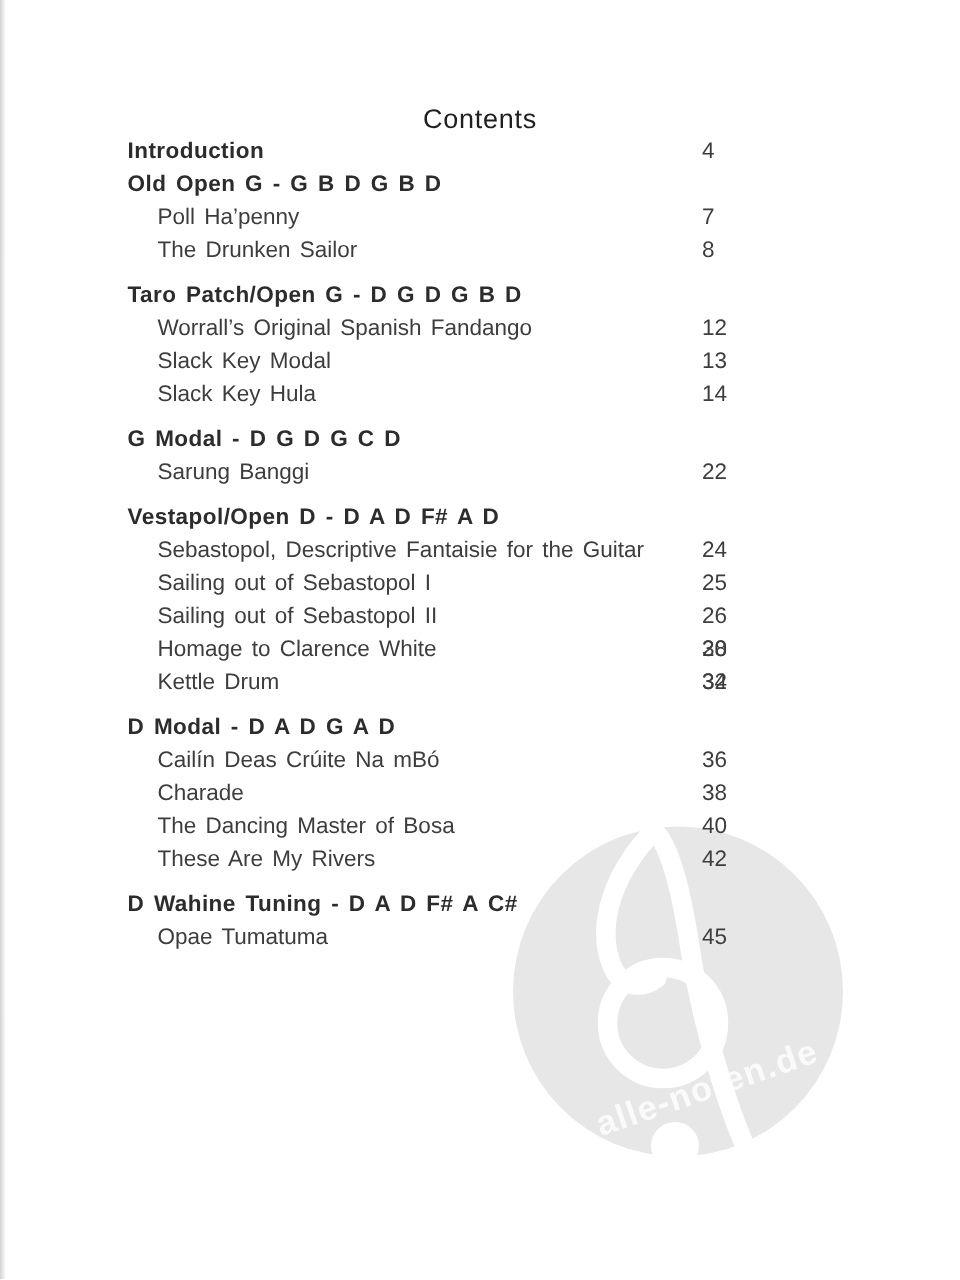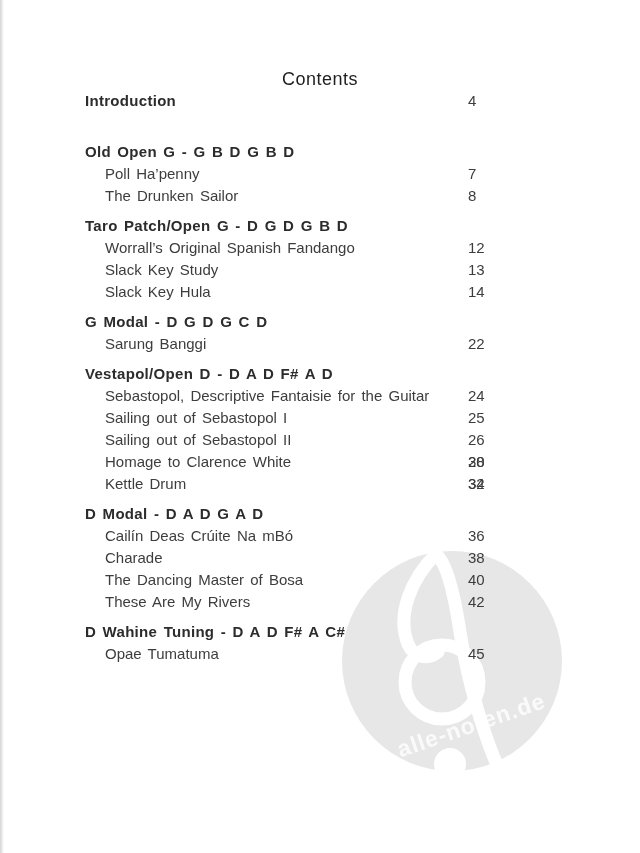--- a/index.html
+++ b/index.html
@@ -22,21 +22,21 @@
     font-size:18px;line-height:28px;font-weight:normal;
     letter-spacing:.5px;
     color:#1f1f1f;
     margin-top:21px;
   }
   .toc{
     position:absolute;left:85px;top:90px;width:440px;
     color:#3d3d3d;
   }
   .sec{margin-bottom:8px;}
-  .sec:first-child{margin-bottom:29px;}
+  .sec:first-child{margin-bottom:0;}
   .row{
     position:relative;
     font-size:15px;line-height:22px;
     word-spacing:2px;
     white-space:nowrap;
   }
   .row.heading .t{
     font-weight:bold;color:#2c2c2c;letter-spacing:.3px;
   }
   .row.entry{padding-left:20px;}
@@ -83,21 +83,21 @@
         <div class="row heading"><span class="t">Introduction</span><span class="n">4</span></div>
       </div>
       <div class="sec">
         <div class="row heading"><span class="t">Old Open G - G B D G B D</span></div>
         <div class="row entry"><span class="t">Poll Ha’penny</span><span class="n">7</span></div>
         <div class="row entry"><span class="t">The Drunken Sailor</span><span class="n">8</span></div>
       </div>
       <div class="sec">
         <div class="row heading"><span class="t">Taro Patch/Open G - D G D G B D</span></div>
         <div class="row entry"><span class="t">Worrall’s Original Spanish Fandango</span><span class="n">12</span></div>
-        <div class="row entry"><span class="t">Slack Key Study</span><span class="n">13</span></div>
+        <div class="row entry"><span class="t">Slack Key Modal</span><span class="n">13</span></div>
         <div class="row entry"><span class="t">Slack Key Hula</span><span class="n">14</span></div>
       </div>
       <div class="sec">
         <div class="row heading"><span class="t">G Modal - D G D G C D</span></div>
         <div class="row entry"><span class="t">Sarung Banggi</span><span class="n">22</span></div>
       </div>
       <div class="sec">
         <div class="row heading"><span class="t">Vestapol/Open D - D A D F# A D</span></div>
         <div class="row entry"><span class="t">Sebastopol, Descriptive Fantaisie for the Guitar</span><span class="n">24</span></div>
         <div class="row entry"><span class="t">Sailing out of Sebastopol I</span><span class="n">25</span></div>

